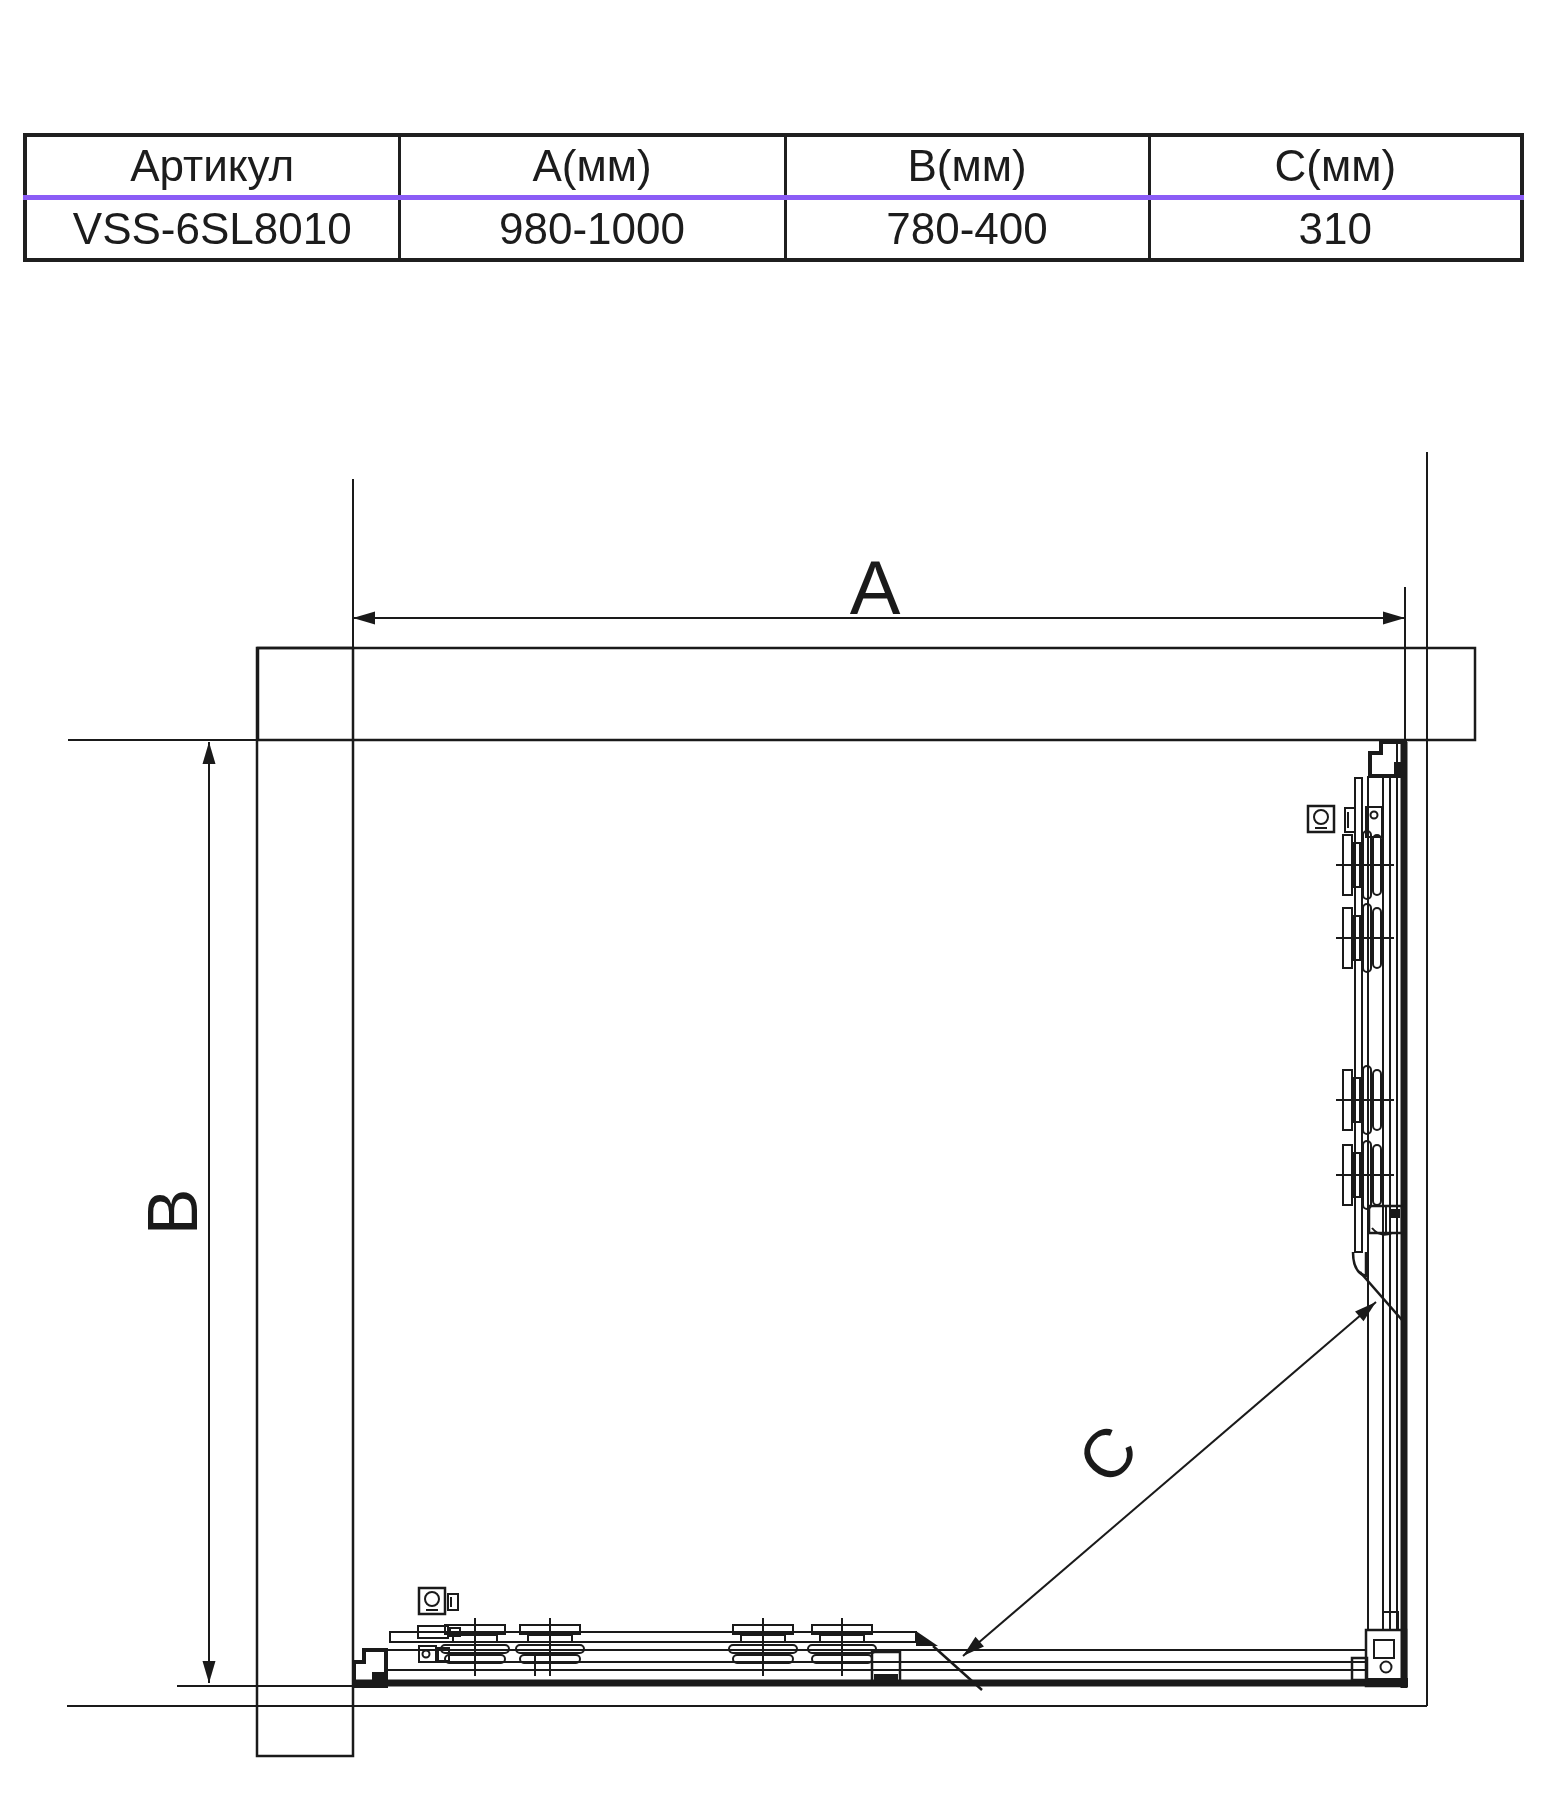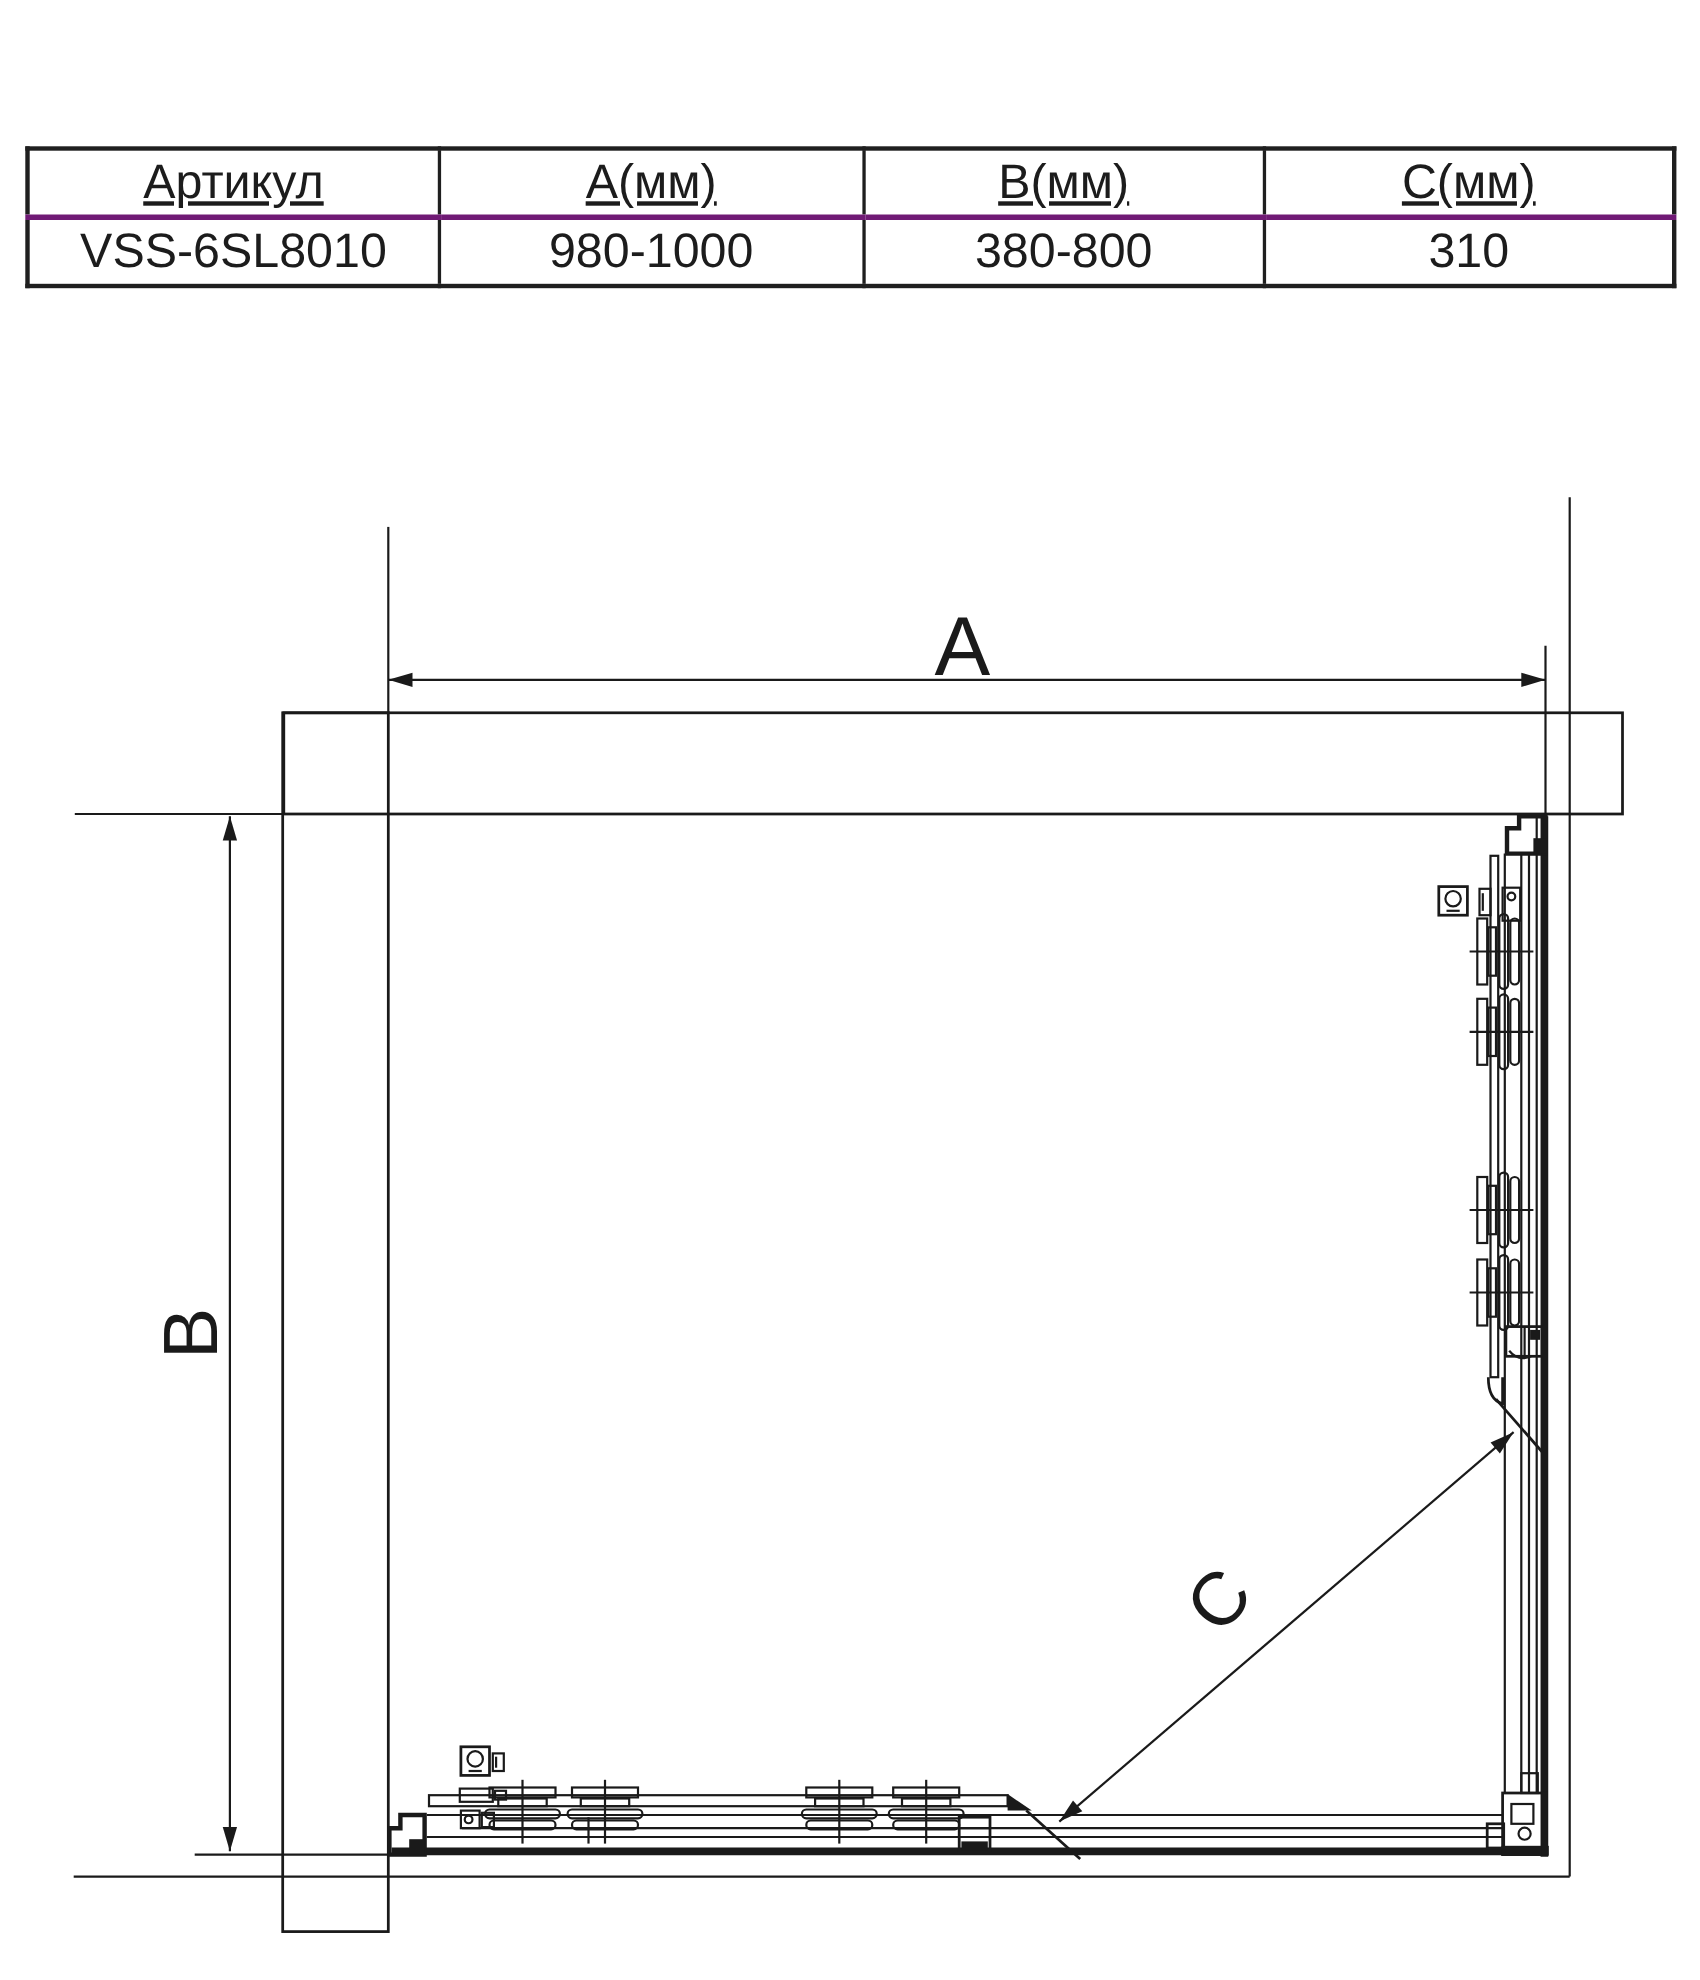--- a/index.html
+++ b/index.html
@@ -4,21 +4,21 @@
 <style>
   html,body{margin:0;padding:0;background:#fff;}
   .page{position:relative;width:1545px;height:1800px;background:#ffffff;overflow:hidden;
         font-family:"Liberation Sans", sans-serif;}
   .spec-table{position:absolute;left:23px;top:133px;width:1497px;border-collapse:collapse;
               table-layout:fixed;color:#1c1c1c;}
   .spec-table td,.spec-table th{border-right:3px solid #1f1f1f;text-align:center;vertical-align:middle;
               font-weight:400;font-size:44px;padding:0;height:58px;overflow:hidden;white-space:nowrap;}
   .spec-table td:last-child,.spec-table th:last-child{border-right:none;text-align:center;}
   .spec-table{border:4px solid #1f1f1f;}
-  .spec-table thead th{border-bottom:5px solid #701a75;text-decoration:underline;}
+  .spec-table thead th{border-bottom:5px solid #8b5cf6;}
   .spec-table tbody tr td{border-bottom:4px solid #1f1f1f;}
   .spec-table tbody tr:last-child td{border-bottom:none;}
   svg text{font-family:"Liberation Sans", sans-serif;fill:#1a1a1a;}
   .thin{stroke:#1a1a1a;stroke-width:2;fill:none;}
   .med{stroke:#1a1a1a;stroke-width:2.5;fill:none;}
   .thick{stroke:#1a1a1a;stroke-width:4;fill:none;}
   .xthick{stroke:#1a1a1a;stroke-width:7;fill:none;}
   .fillk{fill:#1a1a1a;stroke:none;}
 </style>
 </head>
@@ -38,21 +38,21 @@
         <th>Артикул</th>
         <th>А(мм)</th>
         <th>В(мм)</th>
         <th>С(мм)</th>
       </tr>
     </thead>
     <tbody>
       <tr>
         <td>VSS-6SL8010</td>
         <td>980-1000</td>
-        <td>380-800</td>
+        <td>780-400</td>
         <td>310</td>
       </tr>
     </tbody>
   </table>
 
   <svg width="1545" height="1800" viewBox="0 0 1545 1800" style="position:absolute;left:0;top:0;">
     <defs>
       <g id="rollerB">
         <line x1="0" y1="-30" x2="0" y2="28" class="thin"></line>
         <rect x="-30" y="-23" width="60" height="9" class="thin" fill="#fff"></rect>

